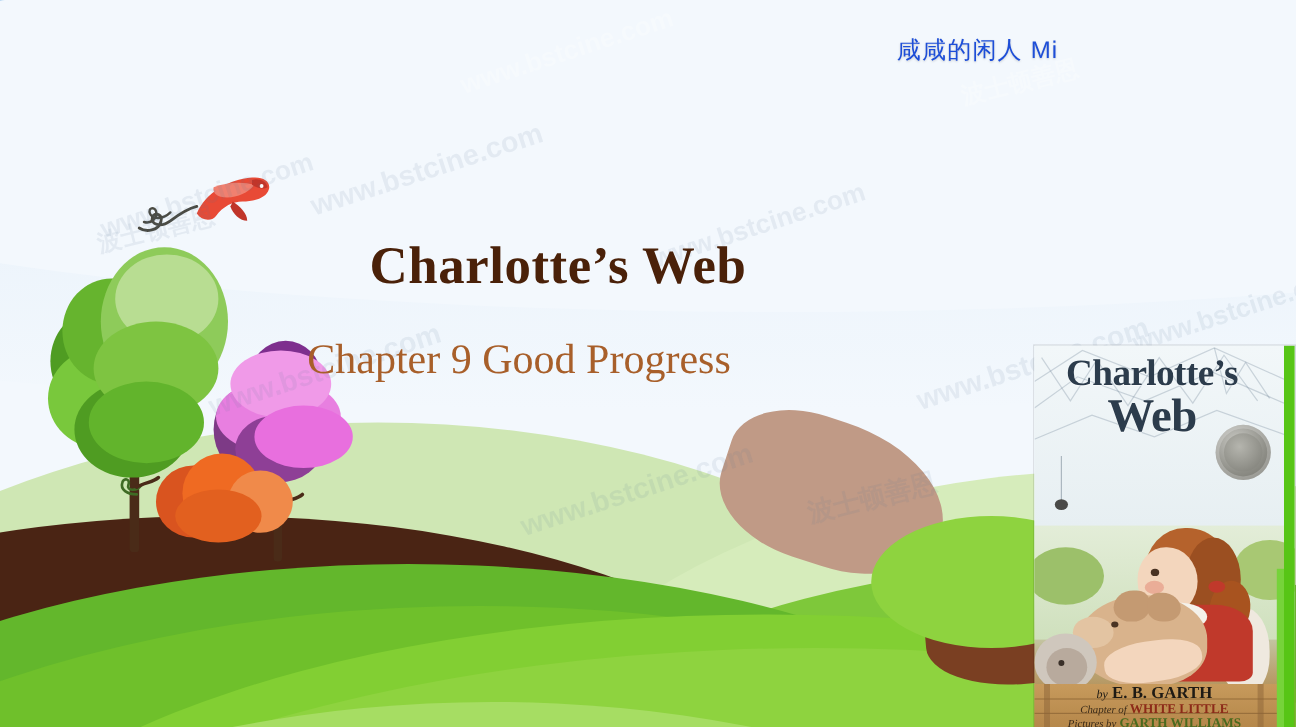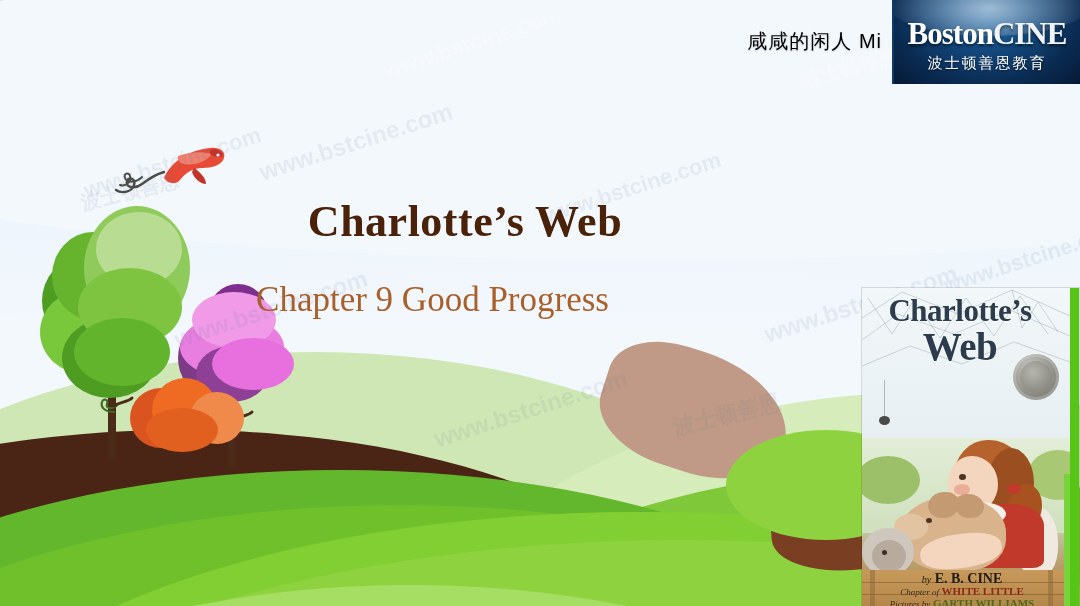--- a/index.html
+++ b/index.html
@@ -54,21 +54,21 @@
   .subtitle{position:absolute;left:0;top:280px;width:865px;text-align:center;
        font-family:"Liberation Serif",serif;font-size:35px;color:#a85f2a;}
 
   
   .wm{position:absolute;color:rgba(120,150,180,.13);font-family:"Liberation Sans",sans-serif;
       font-weight:bold;white-space:nowrap;pointer-events:none;}
   .wm.dark{color:rgba(90,120,150,.10);}
   .wm.onsky{color:rgba(255,255,255,.28);}
 
   
-  .toptext{position:absolute;right:198px;top:28px;font-size:20px;color:#000000;
+  .toptext{position:absolute;right:198px;top:28px;font-size:20px;color:#1d4ed8;
        font-family:"Liberation Sans",sans-serif;letter-spacing:1px;
        text-shadow:0 1px 2px rgba(0,0,0,.18);white-space:nowrap;}
 
   
   .logo{position:absolute;right:0;top:0;width:186px;height:84px;overflow:hidden;
        background:radial-gradient(ellipse at 50% 18%,#2a6fa8 0%,#134a80 35%,#0a2b52 70%,#061a36 100%);
        border-left:2px solid #0d3b68;}
   .logo-shine{position:absolute;left:-10px;top:-34px;width:210px;height:70px;border-radius:50%;
        background:radial-gradient(ellipse at 50% 60%,rgba(255,255,255,.55),rgba(255,255,255,0) 70%);}
   .logo-main{position:absolute;left:0;top:16px;width:186px;text-align:center;
@@ -255,25 +255,20 @@
       <div class="wm dark" style="left: 80px; top: 178px; font-size: 20px; transform: rotate(-14deg);">波士顿善恩</div>
       <div class="wm dark" style="left: 672px; top: 400px; font-size: 22px; transform: rotate(-14deg);">波士顿善恩</div>
       <div class="wm onsky" style="left: 800px; top: 55px; font-size: 20px; transform: rotate(-14deg);">波士顿善恩</div>
     </div>
 
   <div class="title">Charlotte’s Web</div>
   <div class="subtitle">Chapter 9 Good Progress</div>
 
   <div class="toptext">咸咸的闲人 Mi</div>
 
-  <div class="logo">
-    <div class="logo-shine"></div>
-    <div class="logo-main"><span>Boston</span><span class="cine">CINE</span></div>
-    <div class="logo-sub">波士顿善恩教育</div>
-  </div>
 
   <div class="book">
     <div class="book-sky"></div>
 
     <svg style="position:absolute;left:0;top:0;width:208px;height:150px;" viewBox="0 0 208 150">
       <g fill="none" stroke="rgba(110,130,150,.30)" stroke-width="1">
         <path d="M0 30 L40 4 L96 26 L150 2 L208 28"></path>
         <path d="M0 52 L36 26 L92 46 L148 22 L208 48"></path>
         <path d="M6 10 L30 46 L52 12 L78 50 L104 10 L132 48 L158 8 L186 46"></path>
         <path d="M0 78 L48 58 L100 76 L152 54 L208 74"></path>
@@ -324,21 +319,21 @@
     <div class="sheep-eye"></div>
 
     <div class="fence"></div>
     <div class="fence-plank" style="top:294px;"></div>
     <div class="fence-plank" style="top:306px;"></div>
     <div class="fence-post" style="left:8px;"></div>
     <div class="fence-post" style="left:186px;"></div>
 
     <div class="by-line">
       <span class="sm">by</span>
-      <span>E. B. CINE</span>
+      <span>E. B. GARTH</span>
     </div>
     <div class="author-line">
       <span class="sm">Chapter of</span>
       <span>WHITE LITTLE</span>
     </div>
     <div class="pics-line">
       <span class="sm">Pictures by</span>
       <span>GARTH WILLIAMS</span>
     </div>
 

